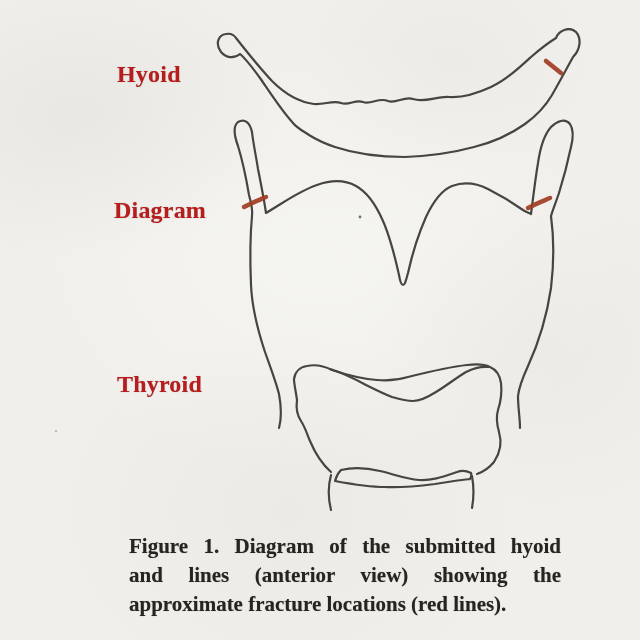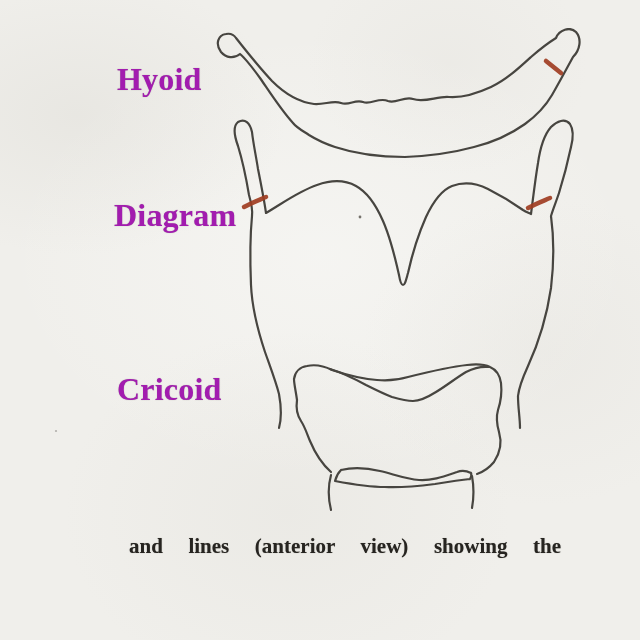--- a/index.html
+++ b/index.html
@@ -17,22 +17,22 @@
       radial-gradient(ellipse 260px 220px at 85% 55%, rgba(222,220,214,0.25), transparent 70%),
       radial-gradient(ellipse 320px 260px at 45% 80%, rgba(218,216,209,0.22), transparent 70%),
       radial-gradient(ellipse 200px 160px at 70% 10%, rgba(224,222,216,0.25), transparent 70%),
       radial-gradient(ellipse 420px 300px at 50% 40%, rgba(250,250,248,0.5), transparent 75%);
     pointer-events:none;
   }
   .diagram-svg{position:absolute;left:0;top:0;}
   .bone-label{
     position:absolute;
     font-weight:bold;
-    font-size:32px;
-    color:#a21caf;
+    font-size:24px;
+    color:#b91c1c;
     letter-spacing:0.2px;
     text-shadow:0 0 1px rgba(40,36,30,0.35);
     white-space:nowrap;
   }
   .label-hyoid{left:117px;top:61px;}
   .label-thyroid{left:114px;top:197px;}
   .label-cricoid{left:117px;top:371px;}
   .figure-caption{
     position:absolute;
     left:129px;top:532px;width:432px;
@@ -178,18 +178,20 @@
 
     <g fill="none" stroke-width="4.5" stroke-linecap="round" opacity="0.92" filter="url(#scanblur)" stroke="#a03c20">
       <path d="M 546,61 C 551,65 556,69 561,73"></path>
       <path d="M 244,207 C 251,203 259,200 266,197"></path>
       <path d="M 528,208 C 535,204 543,201 550,198"></path>
     </g>
   </svg>
 
   <div class="bone-label label-hyoid">Hyoid</div>
   <div class="bone-label label-thyroid">Diagram</div>
-  <div class="bone-label label-cricoid">Cricoid</div>
+  <div class="bone-label label-cricoid">Thyroid</div>
 
   <div class="figure-caption">
+    <span class="caption-line just">Figure 1. Diagram of the submitted hyoid</span>
     <span class="caption-line just">and lines (anterior view) showing the</span>
+    <span class="caption-line">approximate fracture locations (red lines).</span>
   </div>
 </div>
 
 </body></html>

